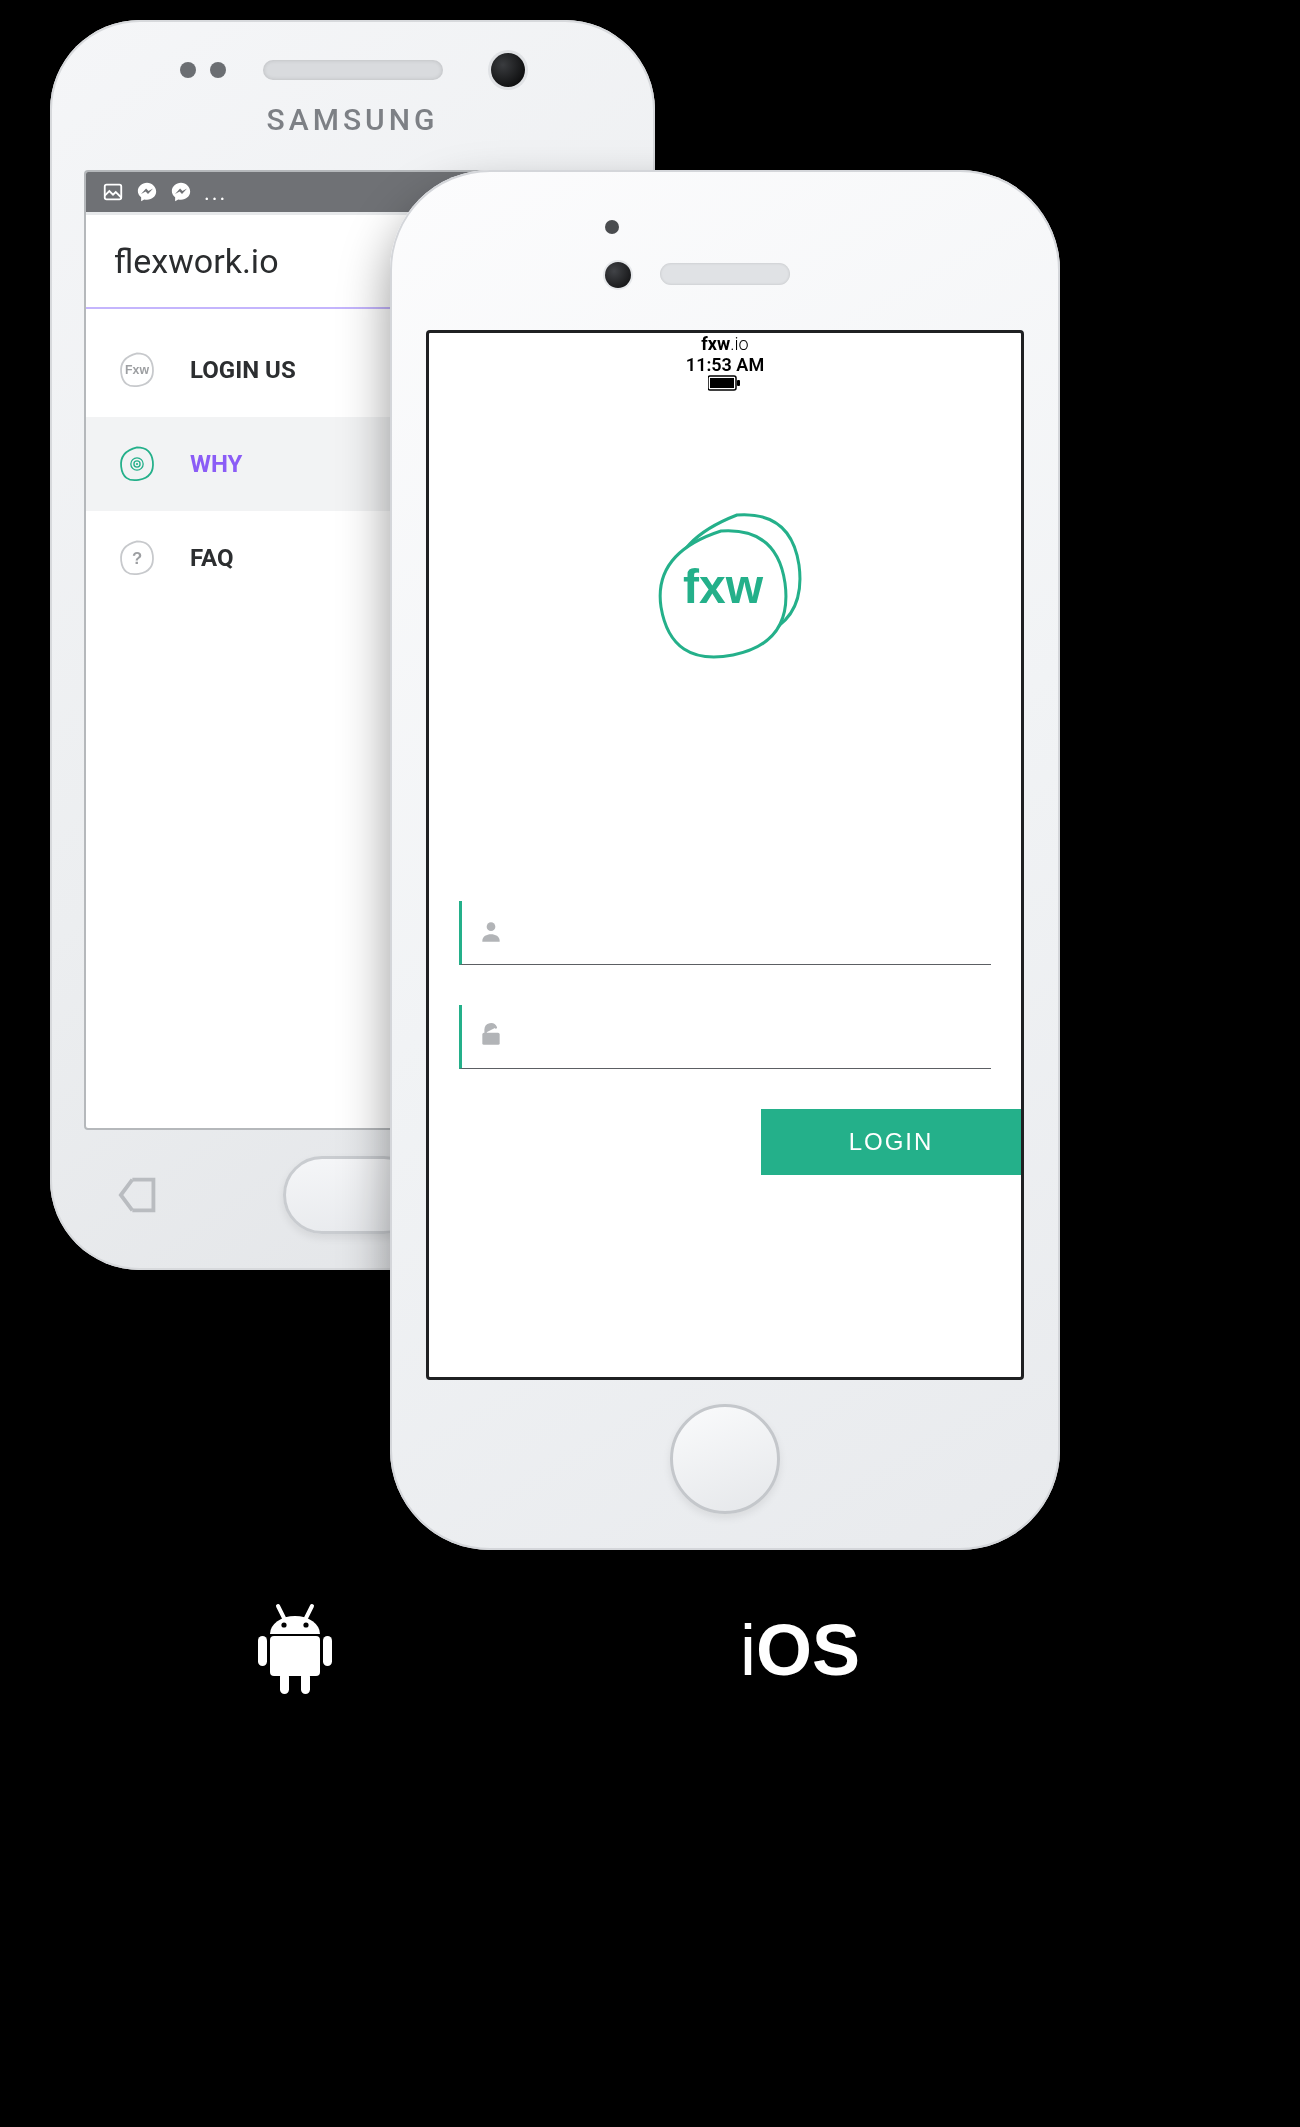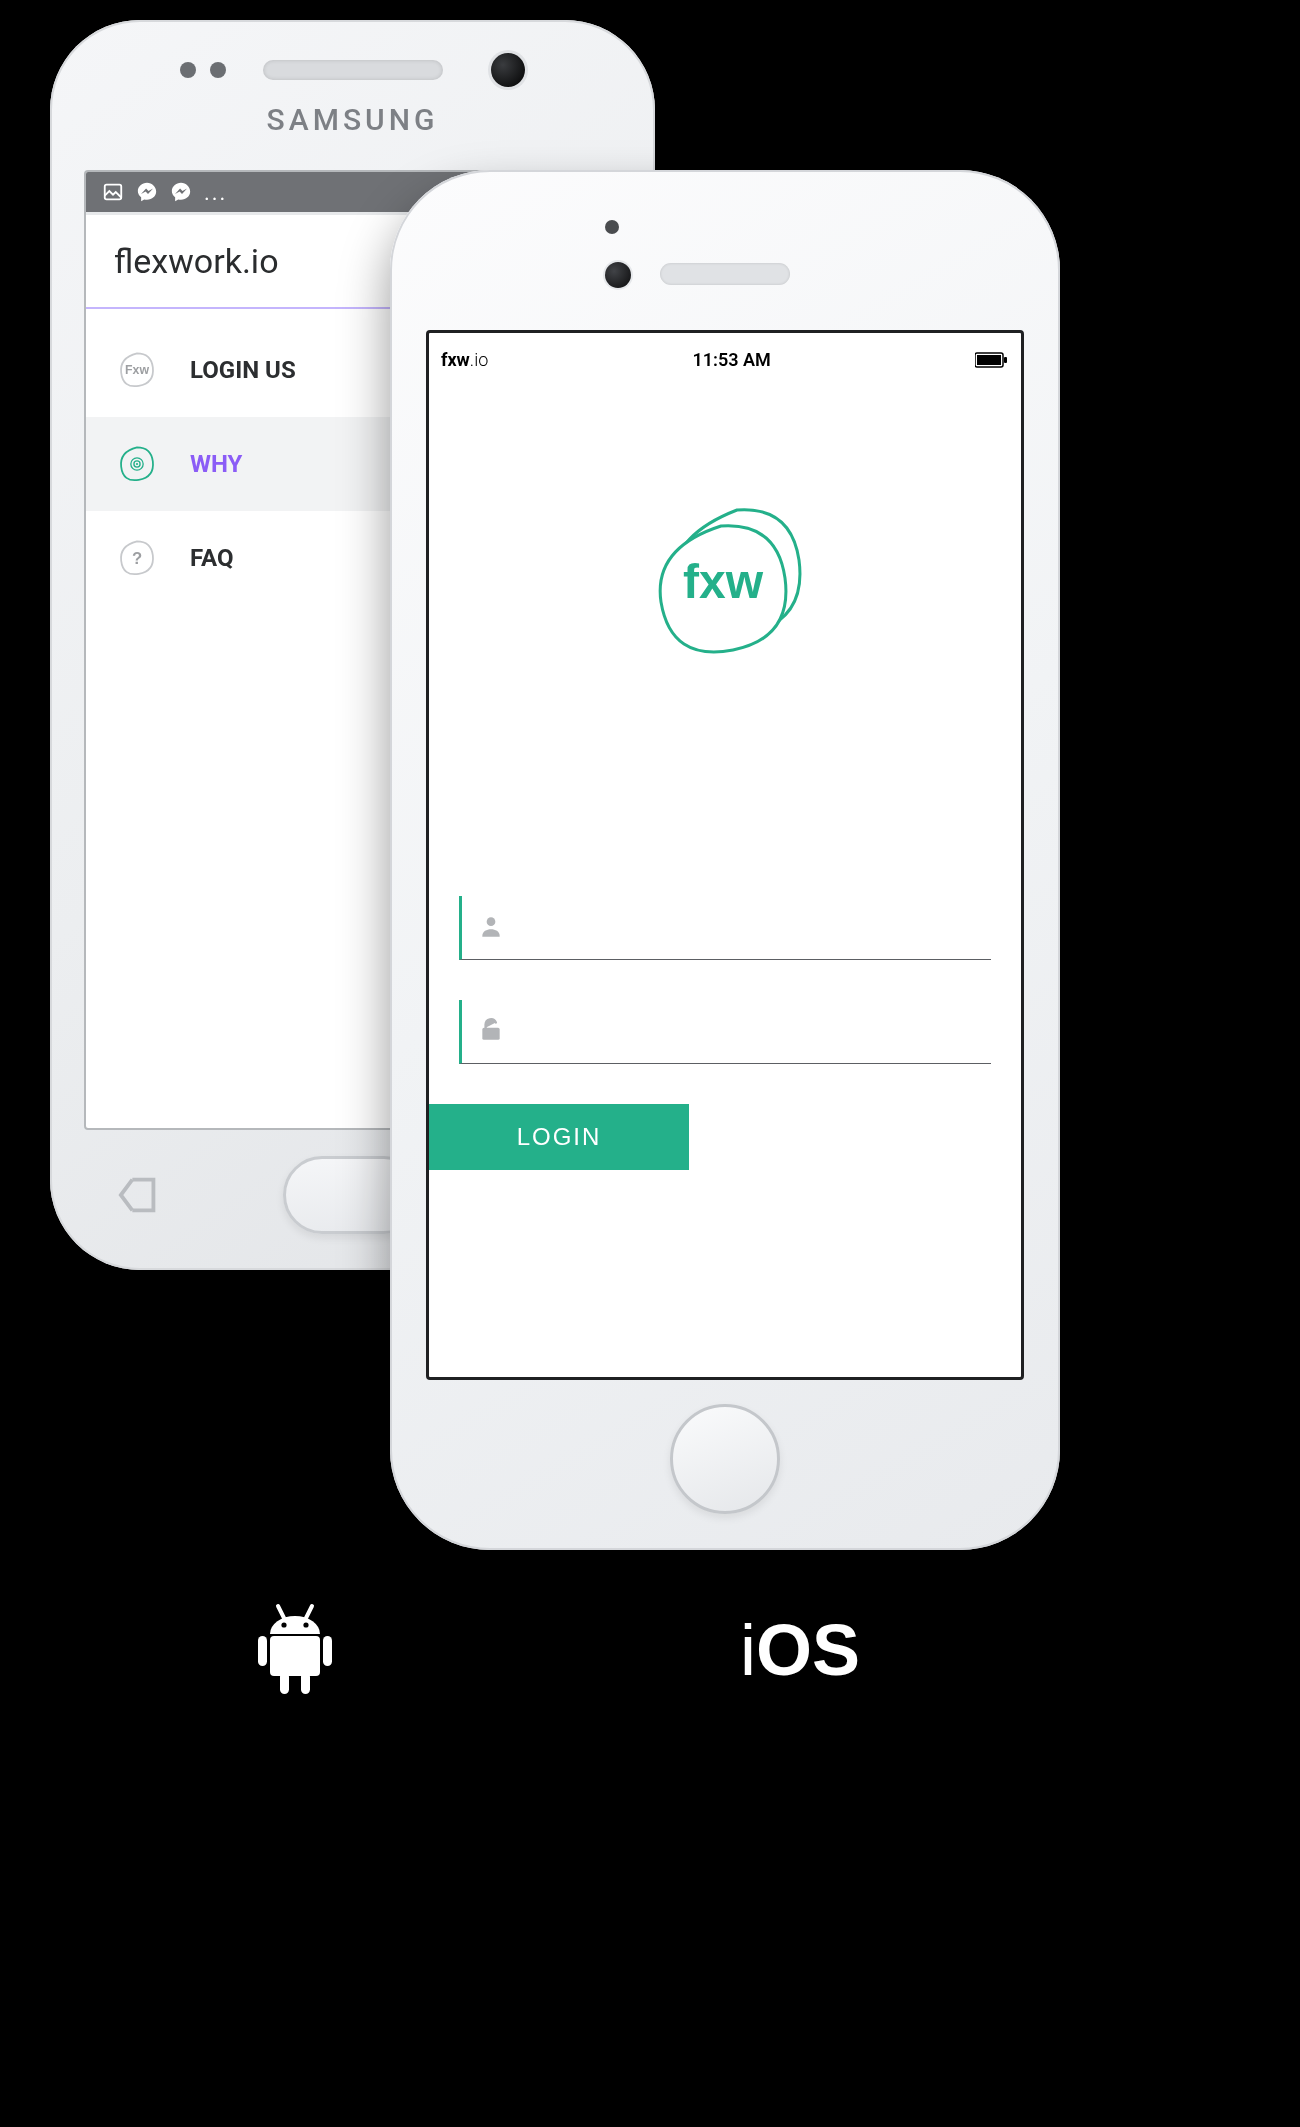--- a/index.html
+++ b/index.html
@@ -141,23 +141,24 @@
       margin: 0 36px;
       height: 1050px;
       background: #fff;
       border: 3px solid #1f2022;
       border-radius: 4px;
       position: relative;
       overflow: hidden;
     }
     .ios-statusbar {
       display: flex; align-items: center; justify-content: space-between;
-      padding: 16px 12px;
+      padding: 0 12px;
       font-size: 18px;
       font-weight: 500;
+      flex-direction: column;
     }
     .ios-sb-left { font-size: 18px; }
     .ios-sb-left .thin { font-weight: 300; }
     .ios-sb-center { font-weight: 600; }
     .ios-sb-right svg { display:block; }
 
     .ios-logo-wrap {
       display:flex; justify-content:center;
       margin-top: 100px;
     }
@@ -176,21 +177,21 @@
       margin-bottom: 40px;
     }
     .field-icon { width: 28px; color:#b2b4b7; }
     .field input {
       flex:1; border:none; outline:none;
       font-size: 20px; padding-left: 14px;
       background: transparent;
     }
 
     .login-btn-wrap {
-      display:flex; justify-content:flex-start;
+      display:flex; justify-content:flex-end;
       margin-top: 36px;
     }
     .login-btn {
       width: 260px; height: 66px;
       background: #24b08a;
       color:#fff;
       border:none;
       font-size: 24px;
       font-weight: 500;
       letter-spacing: 2px;

